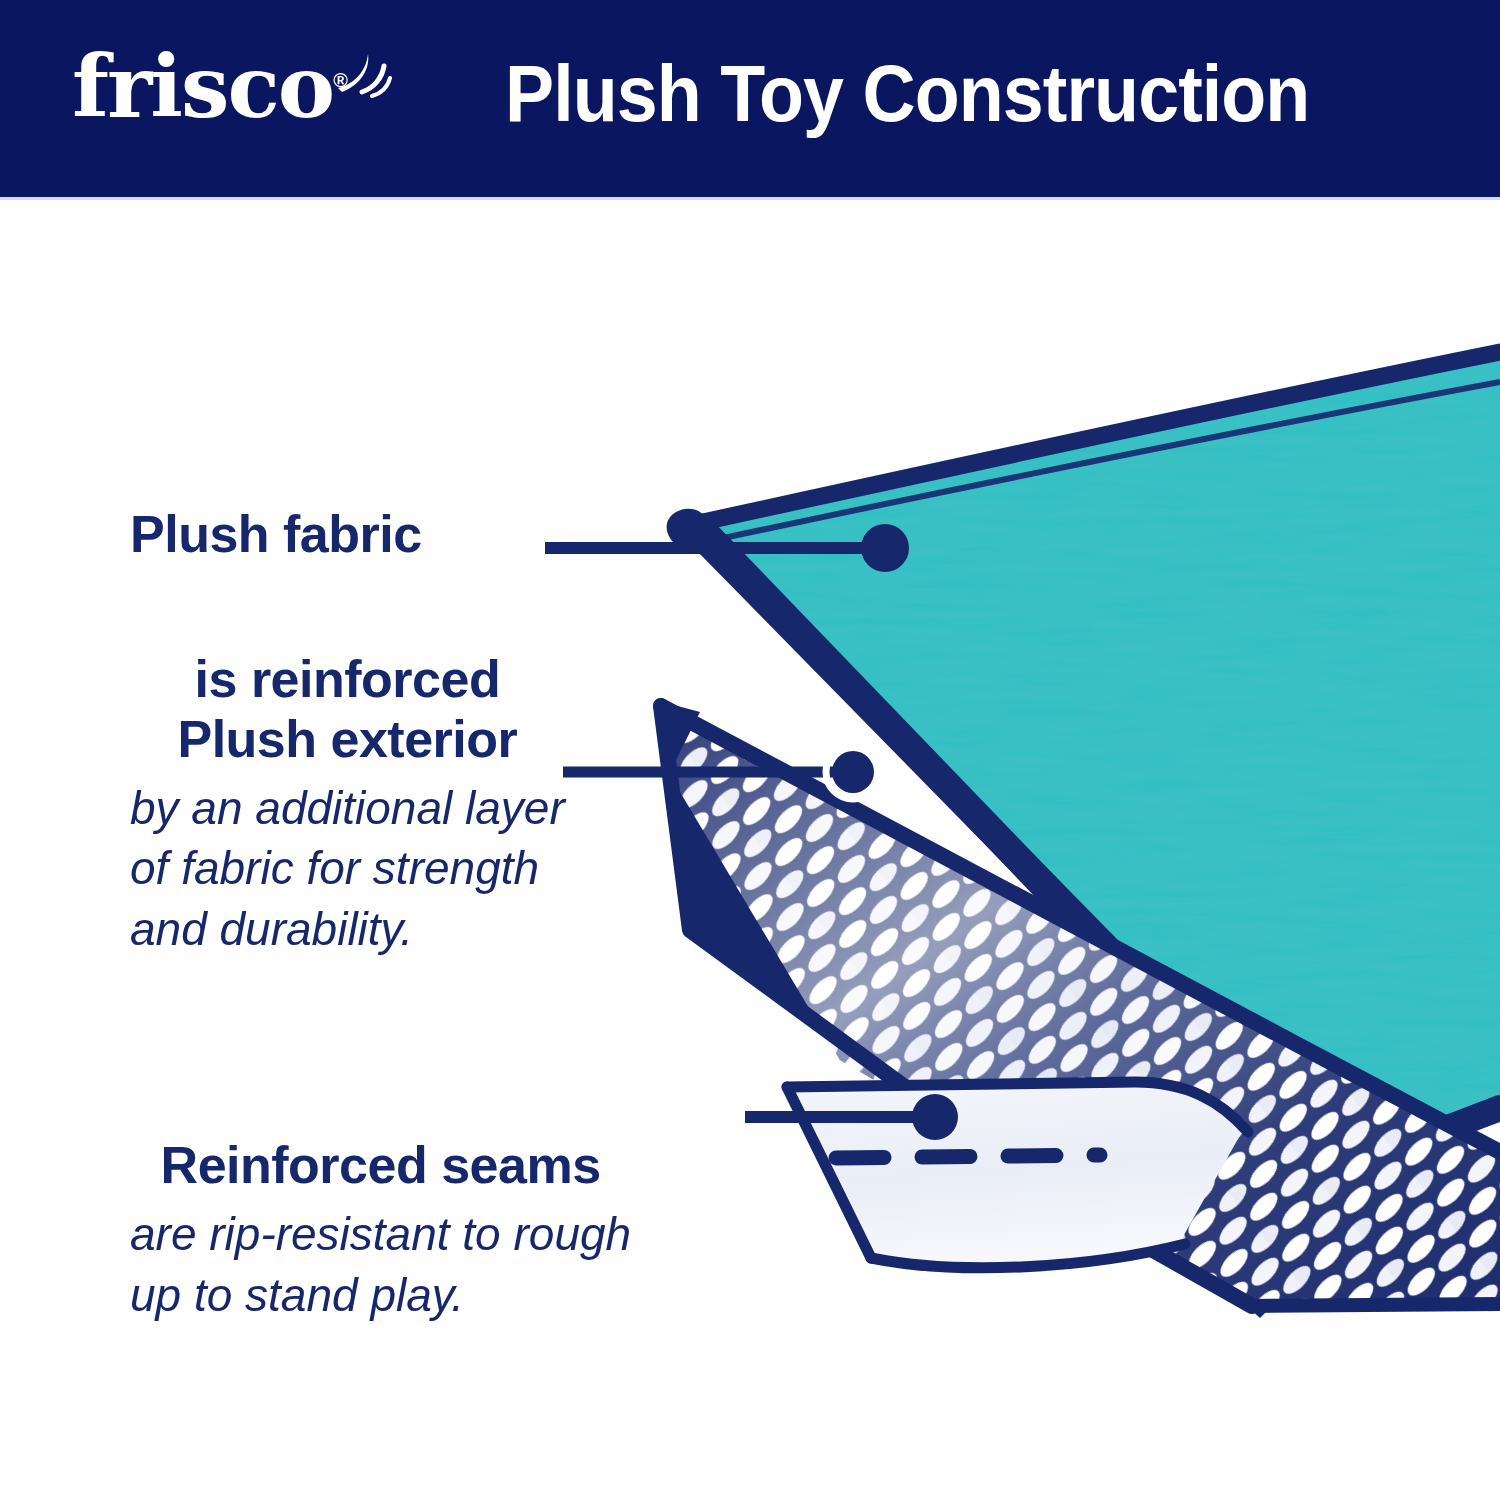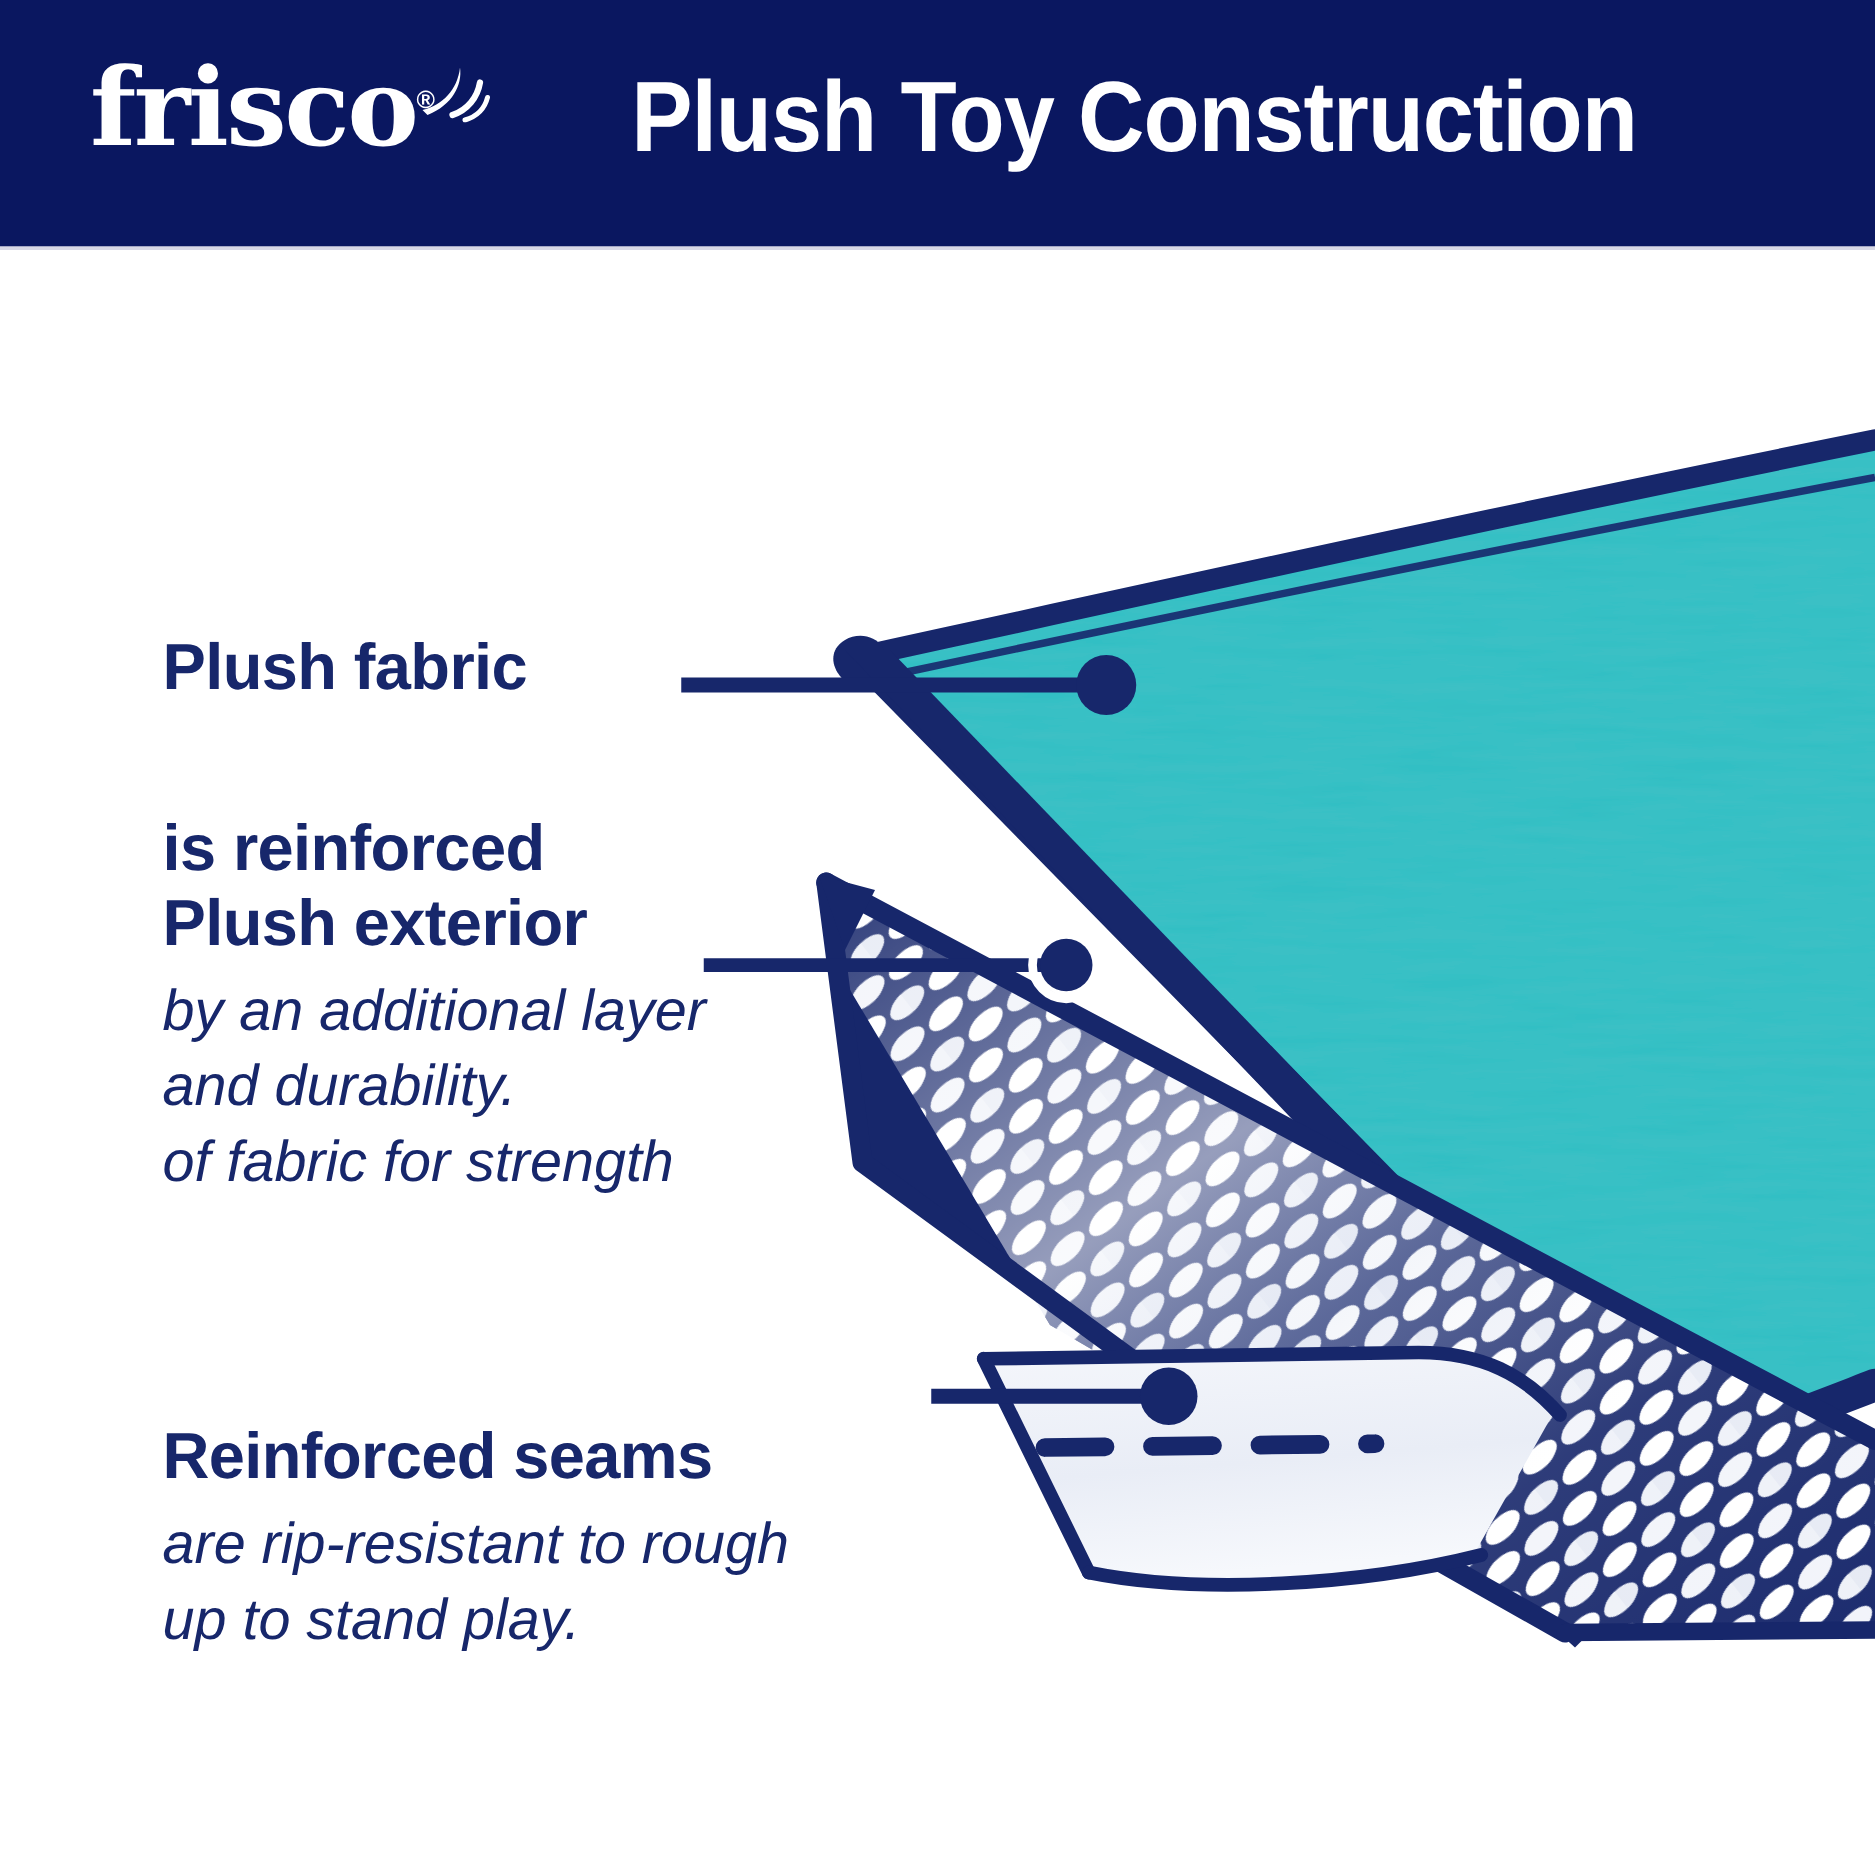--- a/index.html
+++ b/index.html
@@ -54,20 +54,21 @@
   
   .label-block{position:absolute;color:#17276b;}
   .label-head{
     font-family:"Liberation Sans", sans-serif;
     font-weight:700;
     font-size:52px;
     line-height:1.15;
     letter-spacing:-0.5px;
     color:#17276b;
     white-space:nowrap;
+    text-align:center;
   }
   .label-sub{
     font-family:"Liberation Sans", sans-serif;
     font-weight:400;
     font-size:46px;
     line-height:1.32;
     color:#17276b;
     margin-top:8px;
   }
   .label-sub span{display:block;white-space:nowrap;font-style:italic;}
@@ -241,22 +242,22 @@
 
   <div class="label-block" id="lbl1">
     <div class="label-head">Plush fabric</div>
   </div>
 
   <div class="label-block" id="lbl2">
     <div class="label-head">is reinforced</div>
     <div class="label-head">Plush exterior</div>
     <div class="label-sub">
       <span>by an additional layer</span>
+      <span>of fabric for strength</span>
       <span>and durability.</span>
-      <span>of fabric for strength</span>
     </div>
   </div>
 
   <div class="label-block" id="lbl3">
     <div class="label-head">Reinforced seams</div>
     <div class="label-sub">
       <span>are rip-resistant to rough</span>
       <span>up to stand play.</span>
     </div>
   </div>

